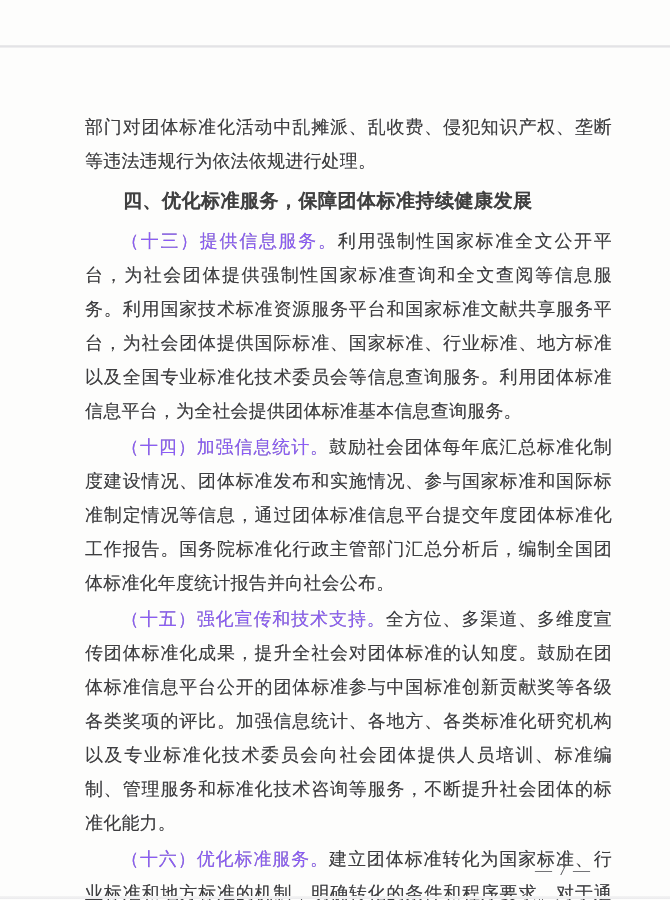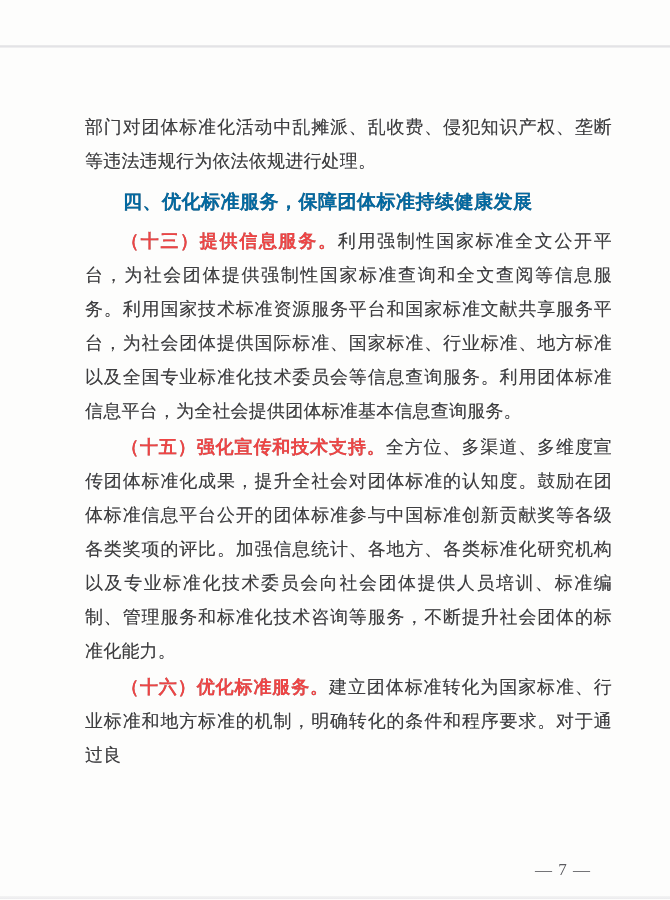--- a/index.html
+++ b/index.html
@@ -51,32 +51,32 @@
     margin: 0 0 2px 0;
     text-indent: 2em;
   }
   p.continuation-para {
     margin: 0 0 2px 0;
     text-indent: 0;
   }
   h2.section-heading {
     margin: 7px 0 5px 0;
     text-indent: 2em;
-    font-family: Liberation Sans, sans-serif;
+    font-family: Liberation Mono, monospace;
     font-size: 19px;
     font-weight: bold;
     line-height: 34px;
     letter-spacing: 0.5px;
-    color: #0369a1;
+    color: #404040;
     text-align: left;
     text-shadow: 0 0 0.6px rgba(46,46,48,0.6);
   }
   .para-lead {
-    font-weight: bold;
-    color: #ef4444;
+    font-weight: normal;
+    color: #8b5cf6;
   }
   .page-number {
     position: absolute;
     left: 518px;
     top: 858px;
     width: 90px;
     color: #5c5c60;
     font-size: 17px;
     line-height: 24px;
     letter-spacing: 1px;
@@ -94,20 +94,23 @@
   <div class="text-column">
 
     <p class="continuation-para">部门对团体标准化活动中乱摊派、乱收费、侵犯知识产权、垄断等违法违规行为依法依规进行处理。</p>
 
     <h2 class="section-heading">四、优化标准服务，保障团体标准持续健康发展</h2>
 
     <p class="body-para">
       <span class="para-lead">（十三）提供信息服务。</span><span>利用强制性国家标准全文公开平台，为社会团体提供强制性国家标准查询和全文查阅等信息服务。利用国家技术标准资源服务平台和国家标准文献共享服务平台，为社会团体提供国际标准、国家标准、行业标准、地方标准以及全国专业标准化技术委员会等信息查询服务。利用团体标准信息平台，为全社会提供团体标准基本信息查询服务。</span>
     </p>
 
+    <p class="body-para">
+      <span class="para-lead">（十四）加强信息统计。</span><span>鼓励社会团体每年底汇总标准化制度建设情况、团体标准发布和实施情况、参与国家标准和国际标准制定情况等信息，通过团体标准信息平台提交年度团体标准化工作报告。国务院标准化行政主管部门汇总分析后，编制全国团体标准化年度统计报告并向社会公布。</span>
+    </p>
 
     <p class="body-para">
       <span class="para-lead">（十五）强化宣传和技术支持。</span><span>全方位、多渠道、多维度宣传团体标准化成果，提升全社会对团体标准的认知度。鼓励在团体标准信息平台公开的团体标准参与中国标准创新贡献奖等各级各类奖项的评比。加强信息统计、各地方、各类标准化研究机构以及专业标准化技术委员会向社会团体提供人员培训、标准编制、管理服务和标准化技术咨询等服务，不断提升社会团体的标准化能力。</span>
     </p>
 
     <p class="body-para">
       <span class="para-lead">（十六）优化标准服务。</span><span>建立团体标准转化为国家标准、行业标准和地方标准的机制，明确转化的条件和程序要求。对于通过良</span>
     </p>
 
   </div>

